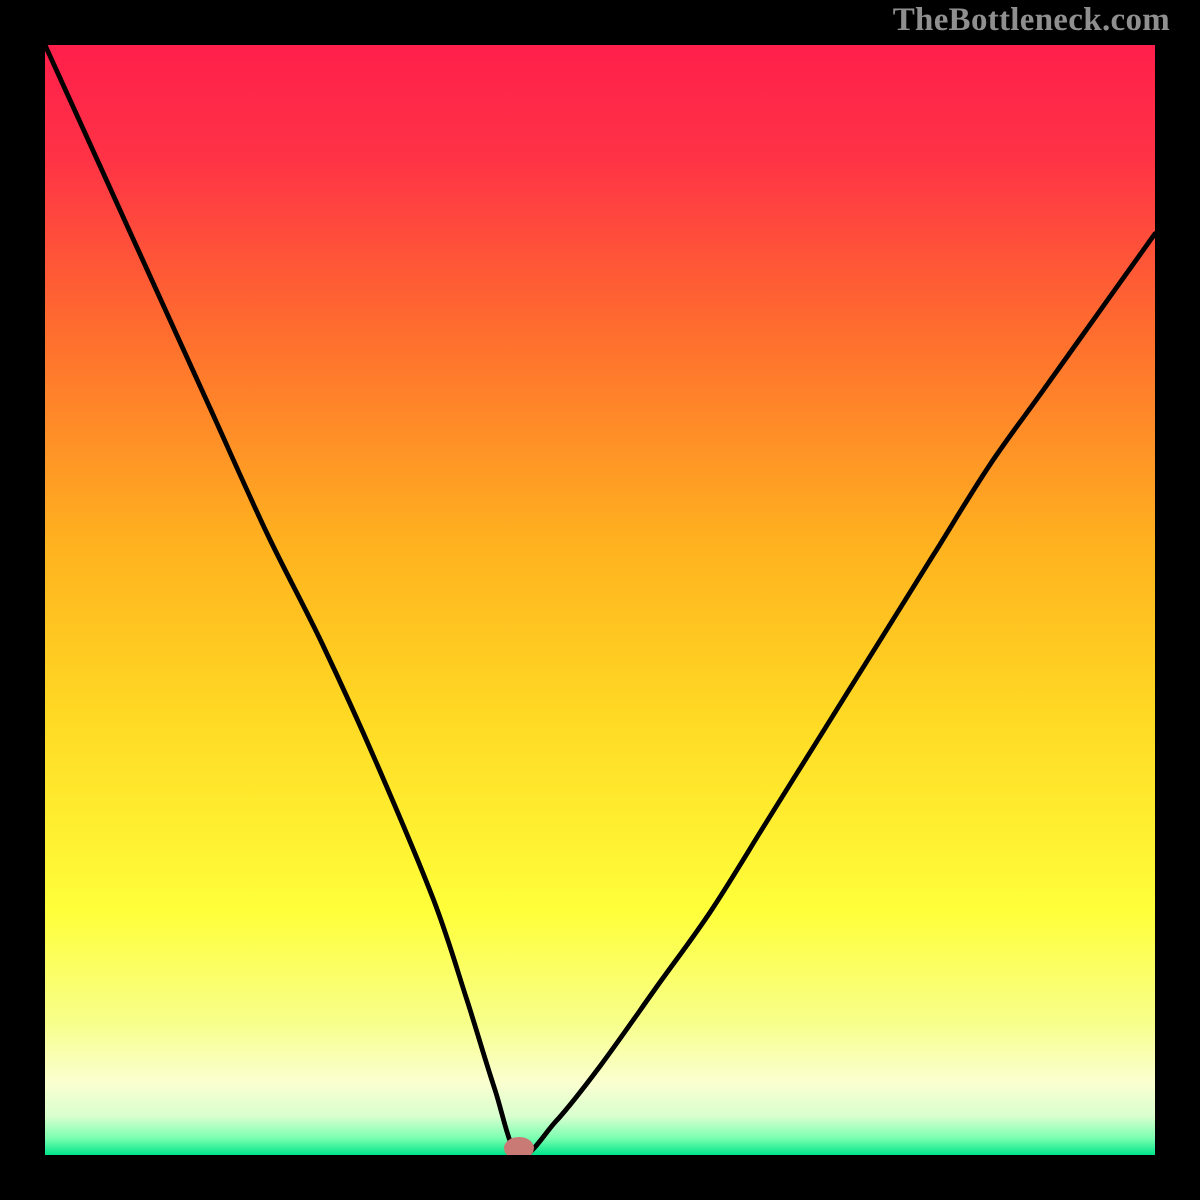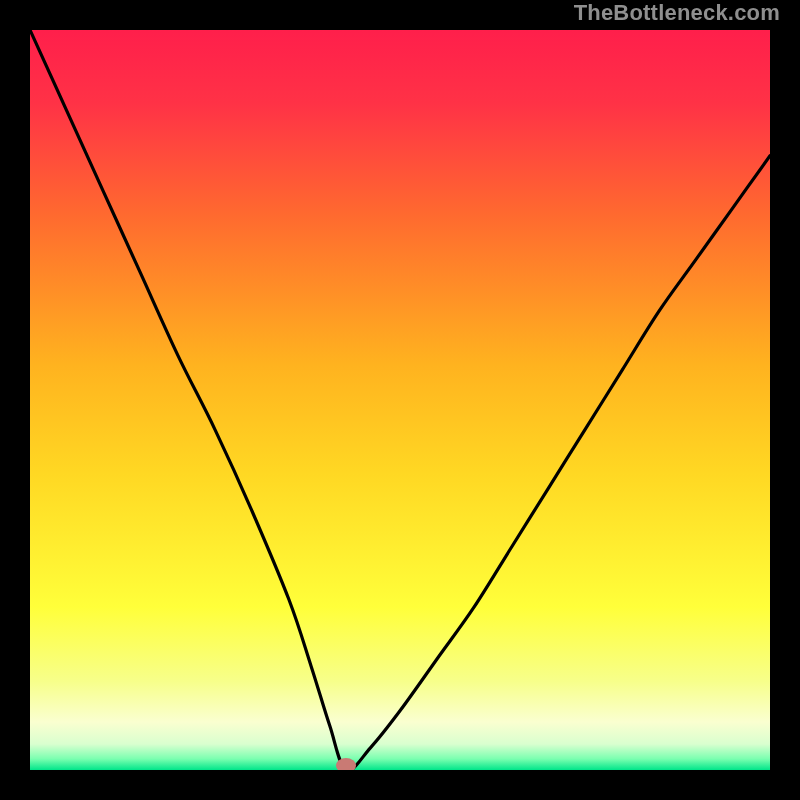--- a/index.html
+++ b/index.html
@@ -42,21 +42,21 @@
   }
   .marker {
     position: absolute;
     border-radius: 50%;
     background: #c97a74;
   }
   .watermark {
     position: absolute;
     top: 0;
     right: 20px;
-    font-family: Liberation Sans, sans-serif;
+    font-family: Liberation Serif, serif;
     font-size: 22px;
     font-weight: 600;
     color: #8f8f8f;
     letter-spacing: 0.2px;
   }
 </style>
 </head>
 <body>
 
 <div class="frame">

